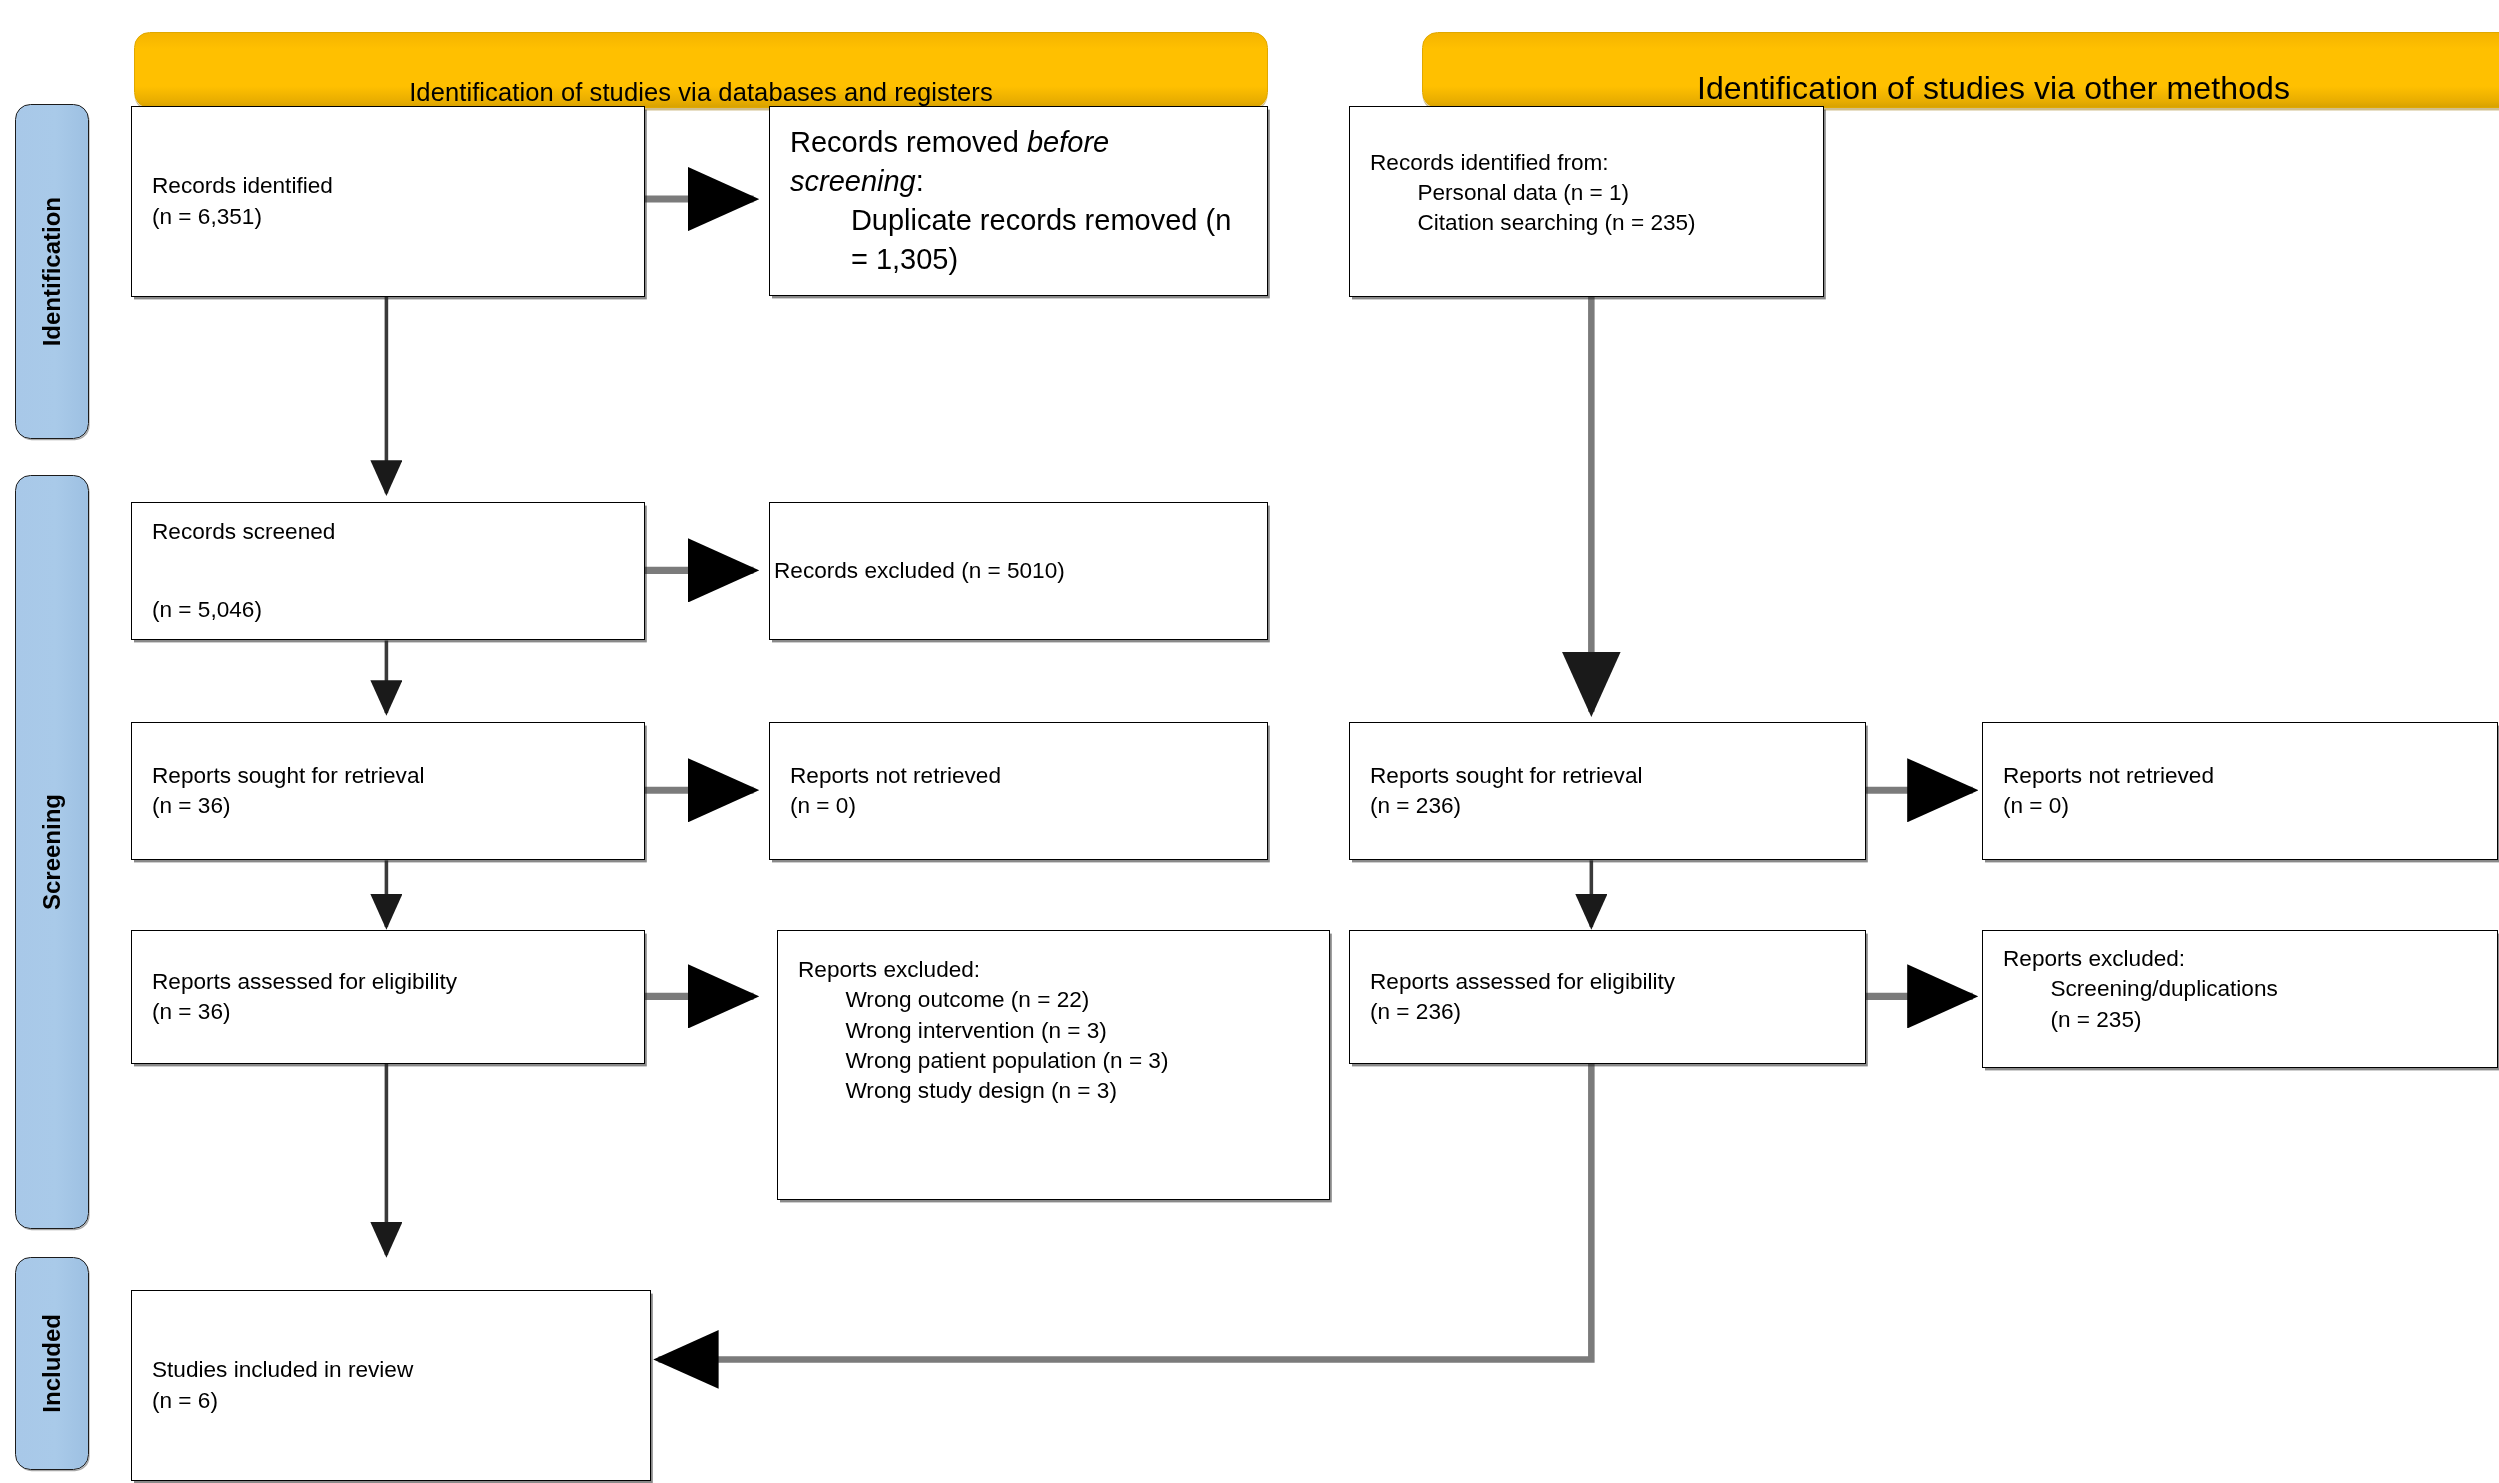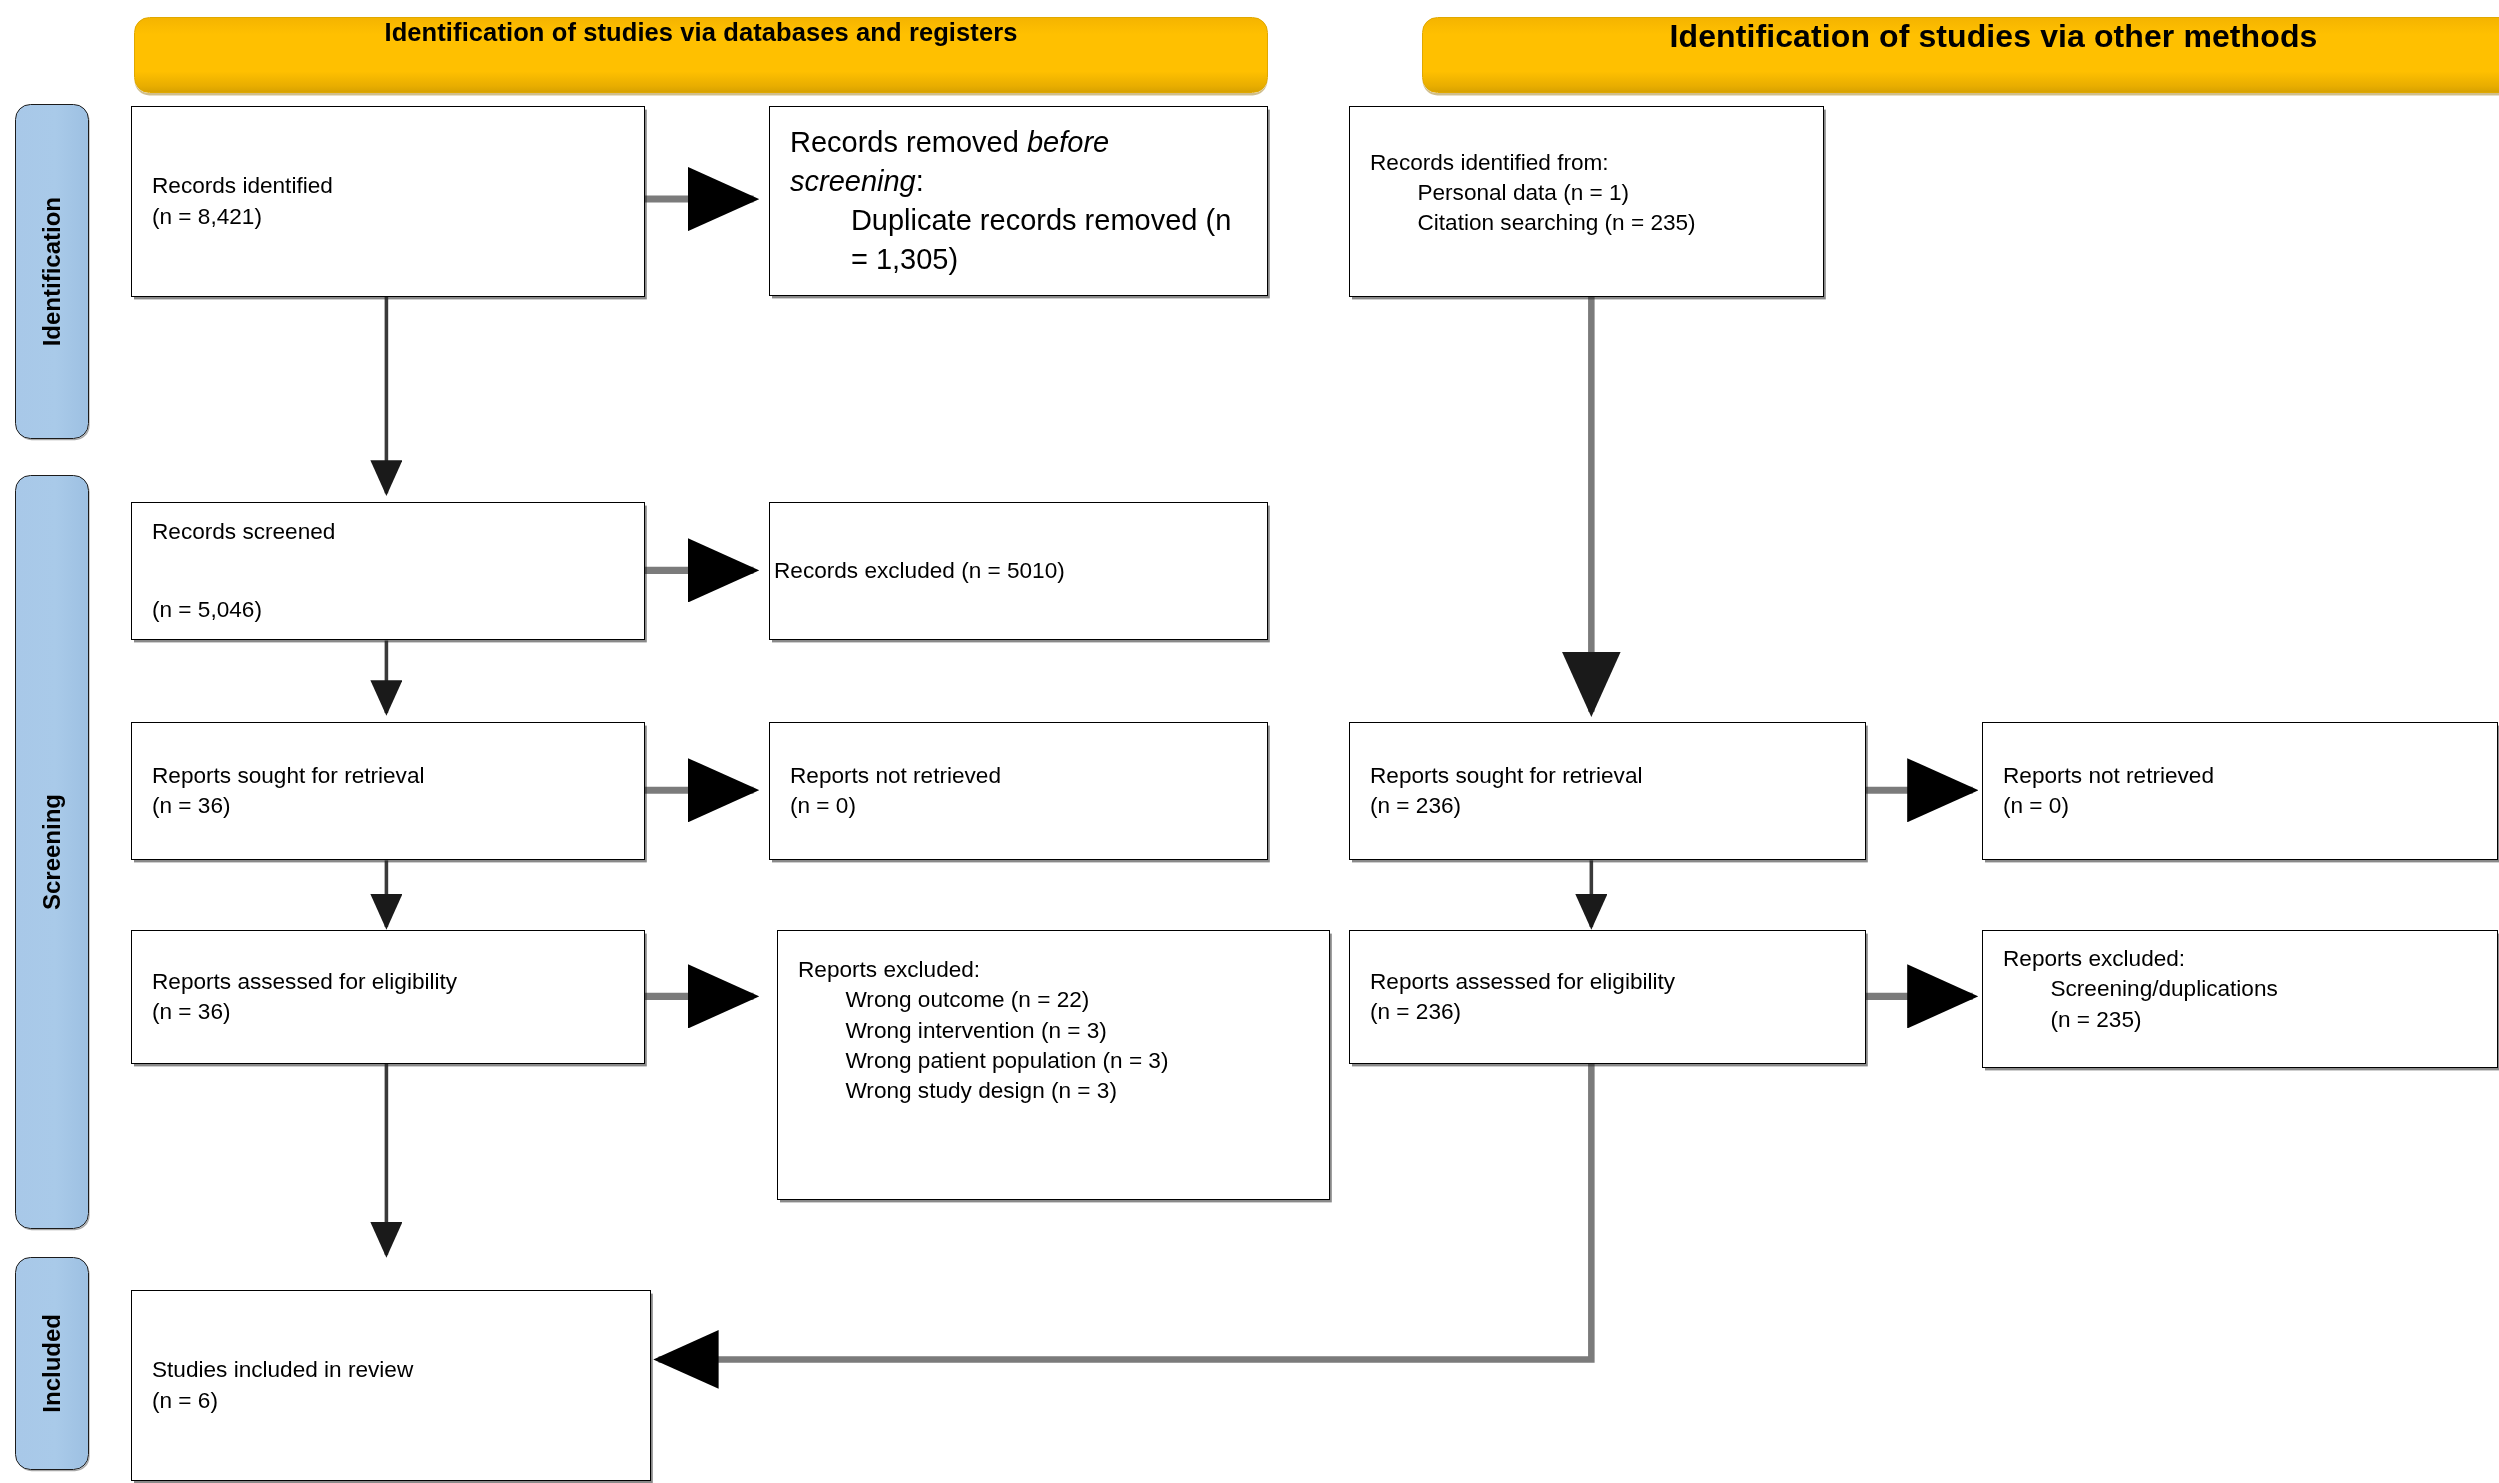--- a/index.html
+++ b/index.html
@@ -11,24 +11,25 @@
     background:#ffffff;
     overflow:hidden;
   }
   
   .hdr{
     position:absolute;
     background:linear-gradient(to bottom,#f5b400 0%,#ffc000 22%,#ffc000 72%,#e8ad00 92%,#d8a200 100%);
     border:1.2px solid #e0a800;
     border-radius:15.4px;
     box-shadow:0 3px 0 -0.6px rgba(150,110,0,.45);
-    display:flex;align-items:flex-start;justify-content:center;
+    display:flex;align-items:flex-end;justify-content:center;
     color:#000;
-    font-weight:bold;
+    font-weight:normal;
     letter-spacing:0.1px;
+    margin-top:15px;
   }
   
   .stage{
     position:absolute;
     background:linear-gradient(to right,#a8c8e8 0%,#a9cae9 55%,#9dc0e2 100%);
     border:1.8px solid #1b1b1b;
     border-radius:15.4px;
     box-shadow:1.2px 1.8px 0 -0.6px rgba(60,60,60,.45);
     display:flex;align-items:center;justify-content:center;
   }
@@ -145,21 +146,21 @@
       <line x1="3140" y1="1677" x2="3320" y2="1677" stroke="#7b7b7b" stroke-width="12" marker-end="url(#ah)"></line>
     </g>
 
     <g>
       <path d="M2678,1790 L2678,2288 L1108,2288" fill="none" stroke="#7b7b7b" stroke-width="11" marker-end="url(#ah)"></path>
     </g>
   </svg>
 
   <div class="box" style="left:131px; top:106px; width:514px; height:191px; padding:0 20px; font-size:22.6px;">
     <span class="ln">Records identified</span>
-    <span class="ln">(n = 8,421)</span>
+    <span class="ln">(n = 6,351)</span>
   </div>
 
   <div class="box" style="left:769px; top:106px; width:499px; height:190px; padding:0 20px; font-size:29px;">
     <span class="ln"><span>Records removed </span><span class="it">before</span></span>
     <span class="ln"><span class="it">screening</span><span>:</span></span>
     <span class="ln ind">Duplicate records removed (n</span>
     <span class="ln ind">= 1,305)</span>
   </div>
 
   <div class="box" style="left:131px; top:502px; width:514px; height:138px; padding:0 20px; font-size:22.6px;gap:48px;">

